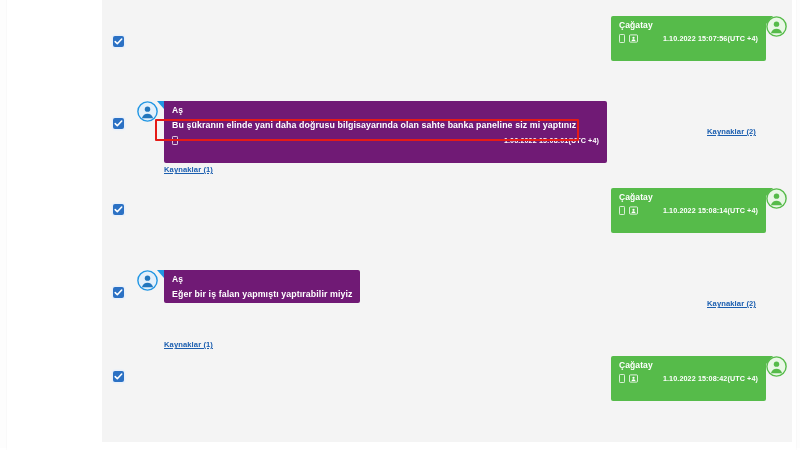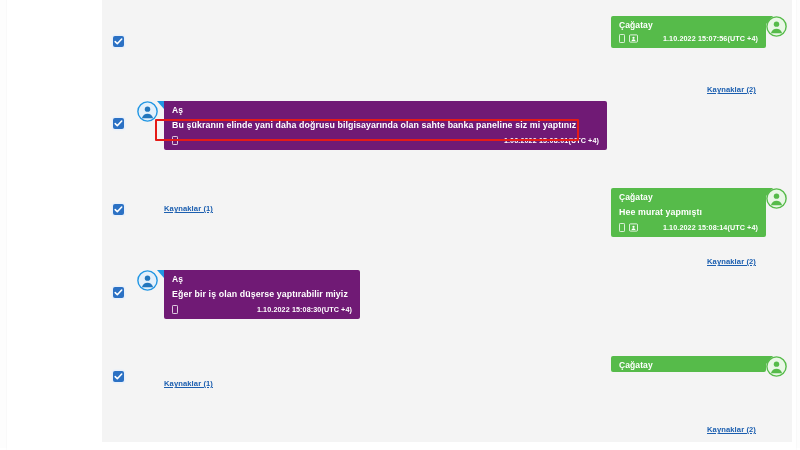--- a/index.html
+++ b/index.html
@@ -100,21 +100,21 @@
     font-weight: bold;
     padding: 2px 8px 3px 8px;
     line-height: 12px;
     white-space: nowrap;
     letter-spacing: 0.1px;
   }
   .b-foot {
     display: flex;
     align-items: flex-start;
     gap: 4px;
-    padding: 2px 8px 5px 8px;
+    padding: 2px 8px 18px 8px;
     font-size: 7.2px;
     font-weight: bold;
     letter-spacing: 0.1px;
   }
   .b-foot .spacer { flex: 1 1 auto; min-width: 14px; }
   .b-foot .time { white-space: nowrap; }
   .ficon { display: inline-block; line-height: 0; }
   .ficon svg { display: block; }
 
   
@@ -139,22 +139,22 @@
   .src-link {
     position: absolute;
     font-size: 7.6px;
     font-weight: bold;
     color: #1c5fb0;
     text-decoration: underline;
     letter-spacing: 0.1px;
     cursor: pointer;
     white-space: nowrap;
   }
-  .src-left  { left: 62px; margin-top: 39px; }
-  .src-right { right: 36px; }
+  .src-left  { left: 62px; }
+  .src-right { right: 36px; margin-top: 42px; }
 
   
   .annot-box {
     position: absolute;
     border: 2px solid #e51b17;
     border-radius: 1px;
     pointer-events: none;
     box-sizing: border-box;
   }
 </style>
@@ -240,21 +240,20 @@
         <div class="avatar avatar-right" style="top:3px;">
           <svg viewBox="0 0 24 24">
               <circle cx="12" cy="12" r="11" fill="#e9f7e6" stroke="#56bb4a" stroke-width="1.6"></circle>
               <circle cx="12" cy="9.3" r="3.1" fill="#56bb4a"></circle>
               <path d="M5.6 19.6c1.0-3.4 3.5-5.1 6.4-5.1s5.4 1.7 6.4 5.1z" fill="#56bb4a"></path>
             </svg>
         </div>
         <div class="bubble bubble-out" style="top:3px; width:155px;">
           <div class="tail tail-out"></div>
           <div class="b-name">Çağatay</div>
-          <div class="b-text">Hee murat yapmıştı</div>
           <div class="b-foot">
             <span class="ficon">
               <svg width="6" height="9" viewBox="0 0 8 12">
                   <rect x="0.6" y="0.6" width="6.8" height="10.8" rx="1.1" fill="none" stroke="#ffffff" stroke-width="1.1"></rect>
                 </svg>
             </span>
             <span class="ficon">
               <svg width="9" height="9" viewBox="0 0 12 12">
                   <rect x="0.6" y="1.2" width="10.8" height="9.6" rx="1.3" fill="none" stroke="#ffffff" stroke-width="1.1"></rect>
                   <circle cx="6" cy="5" r="1.5" fill="#ffffff"></circle>
@@ -277,50 +276,57 @@
         <div class="avatar avatar-left" style="top:3px;">
           <svg viewBox="0 0 24 24">
               <circle cx="12" cy="12" r="11" fill="#e3f0fb" stroke="#2196e3" stroke-width="1.6"></circle>
               <circle cx="12" cy="9.3" r="3.1" fill="#2176bd"></circle>
               <path d="M5.6 19.6c1.0-3.4 3.5-5.1 6.4-5.1s5.4 1.7 6.4 5.1z" fill="#2176bd"></path>
             </svg>
         </div>
         <div class="bubble bubble-in" style="top:3px; width:196px;">
           <div class="tail tail-in"></div>
           <div class="b-name">Aş</div>
-          <div class="b-text">Eğer bir iş olan düşerse yaptırabilir miyiz</div>
-          <div class="b-foot">
-            <span class="ficon">
-              <svg width="6" height="9" viewBox="0 0 8 12">
-                  <rect x="0.6" y="0.6" width="6.8" height="10.8" rx="1.1" fill="none" stroke="#ffffff" stroke-width="1.1"></rect>
-                </svg>
-            </span>
-            <span class="spacer"></span>
-            <span class="time">1.10.2022 15:08:30(UTC +4)</span>
-          </div>
+          <div class="b-text">Eğer bir iş falan yapmıştı yaptırabilir miyiz</div>
         </div>
         <div class="src-link src-left" style="top:73px;">Kaynaklar (1)</div>
       </div>
 
       <div class="msg-row row-5">
         <div class="cbx cbx-5">
           <svg viewBox="0 0 11 11">
               <path d="M2.2 5.6 L4.3 7.7 L8.7 3.0" stroke="#ffffff" stroke-width="1.6" fill="none" stroke-linecap="round" stroke-linejoin="round"></path>
             </svg>
         </div>
         <div class="avatar avatar-right" style="top:3px;">
           <svg viewBox="0 0 24 24">
               <circle cx="12" cy="12" r="11" fill="#e9f7e6" stroke="#56bb4a" stroke-width="1.6"></circle>
               <circle cx="12" cy="9.3" r="3.1" fill="#56bb4a"></circle>
               <path d="M5.6 19.6c1.0-3.4 3.5-5.1 6.4-5.1s5.4 1.7 6.4 5.1z" fill="#56bb4a"></path>
             </svg>
         </div>
         <div class="bubble bubble-out" style="top:3px; width:155px;">
           <div class="tail tail-out"></div>
           <div class="b-name">Çağatay</div>
+          <div class="b-foot">
+            <span class="ficon">
+              <svg width="6" height="9" viewBox="0 0 8 12">
+                  <rect x="0.6" y="0.6" width="6.8" height="10.8" rx="1.1" fill="none" stroke="#ffffff" stroke-width="1.1"></rect>
+                </svg>
+            </span>
+            <span class="ficon">
+              <svg width="9" height="9" viewBox="0 0 12 12">
+                  <rect x="0.6" y="1.2" width="10.8" height="9.6" rx="1.3" fill="none" stroke="#ffffff" stroke-width="1.1"></rect>
+                  <circle cx="6" cy="5" r="1.5" fill="#ffffff"></circle>
+                  <path d="M3.3 9.2c0.5-1.5 1.6-2.2 2.7-2.2s2.2 0.7 2.7 2.2z" fill="#ffffff"></path>
+                </svg>
+            </span>
+            <span class="spacer"></span>
+            <span class="time">1.10.2022 15:08:42(UTC +4)</span>
+          </div>
         </div>
         <div class="src-link src-right" style="top:72px;">Kaynaklar (2)</div>
       </div>
 
     </div>
   </div>
 
   <div class="annot-box" style="left:155px; top:119px; width:424px; height:22px;"></div>
 </div>
 

